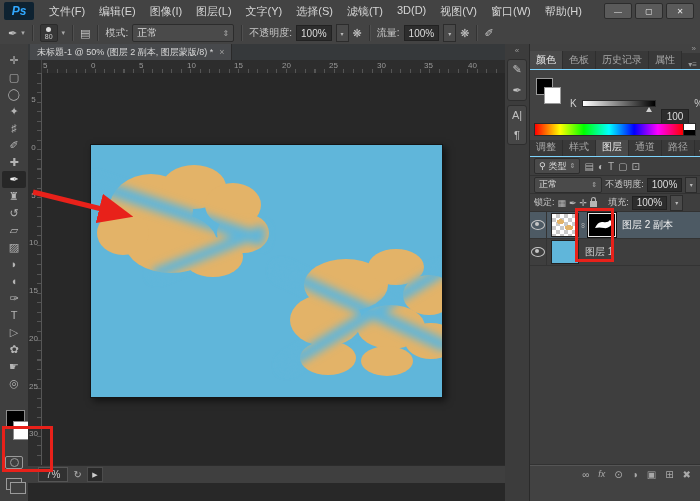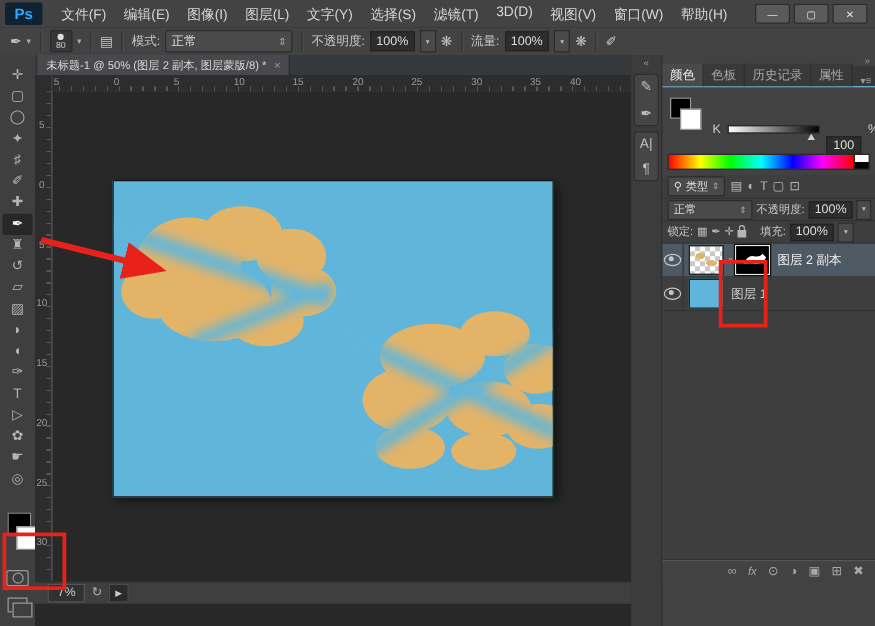--- a/index.html
+++ b/index.html
@@ -3,21 +3,21 @@
 <meta charset="utf-8">
 <style>
   html,body{margin:0;padding:0;}
   body{width:700px;height:501px;position:relative;overflow:hidden;background:#3c3c3c;
        font-family:"Liberation Sans","DejaVu Sans",sans-serif;color:#cfcfcf;
        -webkit-font-smoothing:antialiased;}
   
   #titlebar{position:absolute;left:0;top:0;width:700px;height:22px;background:#434343;
             border-bottom:1px solid #2a2a2a;display:flex;align-items:center;}
   .pslogo{width:30px;height:18px;margin-left:4px;background:#0e2231;color:#31a8ff;
-          font-weight:bold;font-size:12px;display:flex;align-items:center;justify-content:center;border-radius:2px;}
+          font-weight:bold;font-size:12px;display:flex;align-items:center;justify-content:center;border-radius:2px;font-style:italic;}
   .menus{display:flex;margin-left:8px;}
   .mi{font-size:11px;color:#d6d6d6;padding:2px 7px;white-space:nowrap;}
   .winctl{margin-left:auto;display:flex;gap:3px;margin-right:6px;}
   .wbtn{width:26px;height:14px;background:#5a5a5a;border:1px solid #2c2c2c;border-radius:2px;
         font-size:8px;color:#e8e8e8;display:flex;align-items:center;justify-content:center;}
   
   #optionsbar{position:absolute;left:0;top:22px;width:700px;height:22px;background:#434343;
               border-bottom:1px solid #282828;display:flex;align-items:center;font-size:10px;gap:4px;}
   .sep{width:1px;height:16px;background:#333;box-shadow:1px 0 0 #4f4f4f;margin:0 3px;}
   .optico{color:#c3c3c3;font-size:11px;}
@@ -237,21 +237,21 @@
   <div class="ruler-h">
     <span class="rnum" style="left:15px">5</span>
     <span class="rnum" style="left:63px">0</span>
     <span class="rnum" style="left:111px">5</span>
     <span class="rnum" style="left:159px">10</span>
     <span class="rnum" style="left:206px">15</span>
     <span class="rnum" style="left:254px">20</span>
     <span class="rnum" style="left:301px">25</span>
     <span class="rnum" style="left:349px">30</span>
     <span class="rnum" style="left:396px">35</span>
-    <span class="rnum" style="left:428px">40</span>
+    <span class="rnum" style="left:440px">40</span>
   </div>
   <div class="corner"></div>
 
   <div id="canvaszone">
     <div class="ruler-v">
       <span class="vnum" style="top:23px">5</span>
       <span class="vnum" style="top:71px">0</span>
       <span class="vnum" style="top:119px">5</span>
       <span class="vnum" style="top:166px">10</span>
       <span class="vnum" style="top:214px">15</span>
@@ -345,20 +345,28 @@
       <span class="kslider">
           <span class="thumb"></span>
         </span>
       <span class="kval">100</span>
       <span>%</span>
     </div>
     <span class="spectrum"></span>
     <span class="bwpick"></span>
   </div>
 
+  <div class="tabsrow">
+    <span class="tab">调整</span>
+    <span class="tab">样式</span>
+    <span class="tab active">图层</span>
+    <span class="tab">通道</span>
+    <span class="tab">路径</span>
+    <span class="pmenu">▾≡</span>
+  </div>
 
   <div id="layerspanel">
     <div class="filterrow">
       <span class="typeDD">
         <span>⚲</span>
         <span>类型</span>
         <span class="caret">⇕</span>
       </span>
       <span class="fico">▤</span>
       <span class="fico">◐</span>

